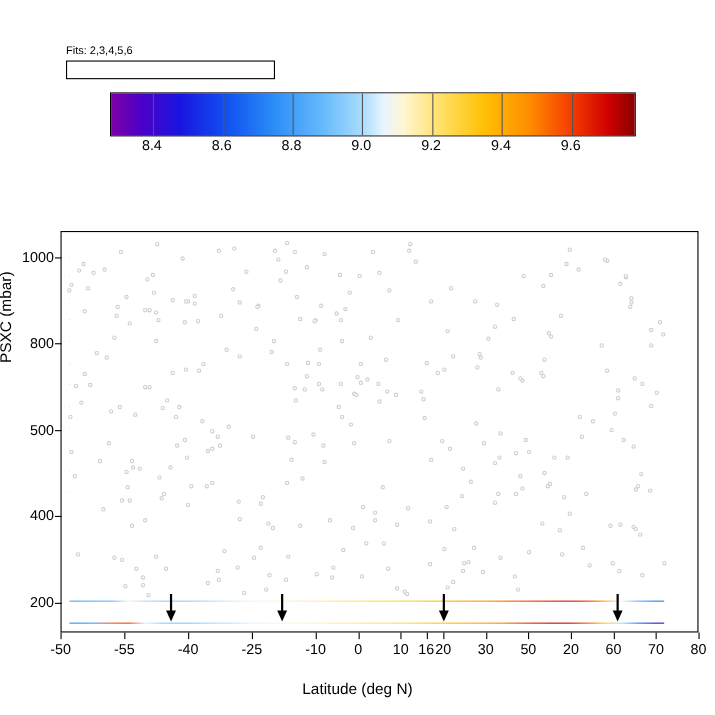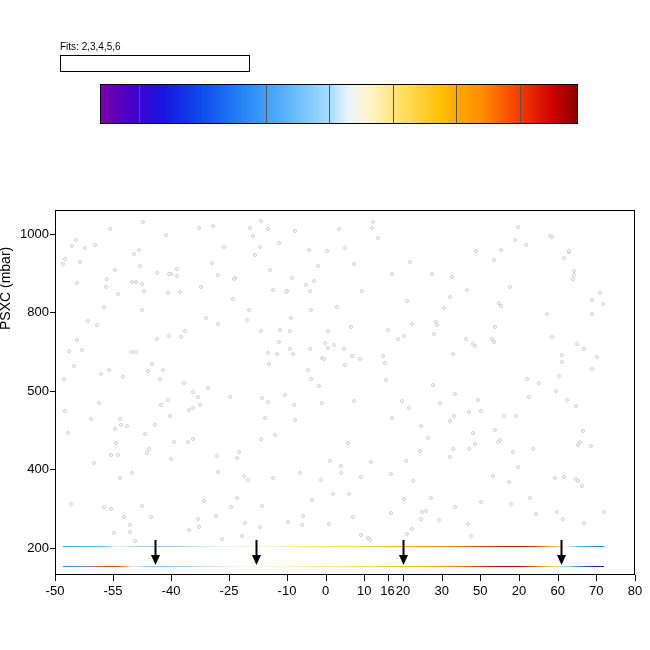--- a/index.html
+++ b/index.html
@@ -45,20 +45,29 @@
 
   <div class="abs" id="cbar">
     <div id="cbargrad" style="background: linear-gradient(to right, rgb(125, 0, 168) 0%, rgb(74, 0, 200) 6%, rgb(26, 20, 224) 13%, rgb(16, 80, 240) 22%, rgb(43, 140, 247) 31%, rgb(99, 184, 251) 40%, rgb(168, 220, 253) 48%, rgb(232, 244, 255) 52%, rgb(255, 246, 208) 56%, rgb(255, 224, 102) 63%, rgb(255, 193, 7) 71%, rgb(255, 140, 0) 80%, rgb(245, 59, 0) 88%, rgb(207, 0, 0) 95%, rgb(139, 0, 0) 100%);"></div>
   <div class="cbtick" style="left: 38.08px;"></div>
       <div class="cbtick" style="left: 101.547px;"></div>
       <div class="cbtick" style="left: 165.013px;"></div>
       <div class="cbtick" style="left: 228.48px;"></div>
       <div class="cbtick" style="left: 291.947px;"></div>
       <div class="cbtick" style="left: 355.413px;"></div>
       <div class="cbtick" style="left: 418.88px;"></div>
+    </div>
+  <div class="abs" id="cblabels">
+      <span style="left: 38.08px;">8.4</span>
+      <span style="left: 101.547px;">8.6</span>
+      <span style="left: 165.013px;">8.8</span>
+      <span style="left: 228.48px;">9.0</span>
+      <span style="left: 291.947px;">9.2</span>
+      <span style="left: 355.413px;">9.4</span>
+      <span style="left: 418.88px;">9.6</span>
     </div>
 
   <div class="abs" id="plot">
     <div id="plotinner">
         <div class="hband" style="left: 7.73333px; width: 541.333px; top: 356.366px; height: 1px; background: linear-gradient(to right, rgb(45, 142, 247) 1.43%, rgb(66, 158, 249) 4.29%, rgb(249, 93, 0) 7.14%, rgb(245, 59, 0) 10%, rgb(221, 240, 255) 12.86%, rgb(139, 205, 252) 15.71%, rgb(122, 196, 252) 18.57%, rgb(139, 205, 252) 21.43%, rgb(168, 220, 253) 24.29%, rgb(189, 228, 254) 27.14%, rgb(221, 240, 255) 30%, rgb(240, 245, 239) 32.86%, rgb(247, 245, 224) 35.71%, rgb(255, 246, 208) 38.57%, rgb(255, 242, 188) 41.43%, rgb(255, 238, 168) 44.29%, rgb(255, 233, 147) 47.14%, rgb(255, 229, 127) 50%, rgb(255, 225, 107) 52.86%, rgb(255, 220, 90) 55.71%, rgb(255, 210, 58) 58.57%, rgb(255, 199, 27) 61.43%, rgb(255, 187, 6) 64.29%, rgb(255, 171, 4) 67.14%, rgb(255, 156, 2) 70%, rgb(253, 126, 0) 72.86%, rgb(247, 72, 0) 75.71%, rgb(223, 25, 0) 78.57%, rgb(193, 0, 0) 81.43%, rgb(209, 3, 0) 84.29%, rgb(249, 93, 0) 87.14%, rgb(255, 205, 43) 90%, rgb(168, 220, 253) 92.86%, rgb(34, 120, 245) 95.71%, rgb(37, 15, 218) 98.57%);"></div>
         <div class="hband" style="left: 7.73333px; width: 541.333px; top: 335.565px; height: 1px; background: linear-gradient(to right, rgb(74, 164, 249) 1.43%, rgb(87, 174, 250) 4.29%, rgb(99, 184, 251) 7.14%, rgb(247, 245, 224) 10%, rgb(168, 220, 253) 12.86%, rgb(145, 208, 252) 15.71%, rgb(134, 202, 252) 18.57%, rgb(151, 211, 253) 21.43%, rgb(179, 224, 253) 24.29%, rgb(211, 236, 254) 27.14%, rgb(236, 244, 247) 30%, rgb(247, 245, 224) 32.86%, rgb(255, 246, 208) 35.71%, rgb(255, 240, 178) 38.57%, rgb(255, 236, 158) 41.43%, rgb(255, 231, 137) 44.29%, rgb(255, 227, 117) 47.14%, rgb(255, 223, 98) 50%, rgb(255, 218, 82) 52.86%, rgb(255, 210, 58) 55.71%, rgb(255, 202, 35) 58.57%, rgb(255, 191, 7) 61.43%, rgb(255, 175, 5) 64.29%, rgb(255, 160, 3) 67.14%, rgb(255, 144, 1) 70%, rgb(252, 113, 0) 72.86%, rgb(247, 79, 0) 75.71%, rgb(238, 48, 0) 78.57%, rgb(223, 25, 0) 81.43%, rgb(216, 14, 0) 84.29%, rgb(238, 48, 0) 87.14%, rgb(255, 171, 4) 90%, rgb(247, 245, 224) 92.86%, rgb(87, 174, 250) 95.71%, rgb(34, 120, 245) 98.57%);"></div>
         <div class="hband" style="left: 7.73333px; width: 541.333px; top: 315.941px; height: 1px; background: linear-gradient(to right, rgb(66, 158, 249) 1.43%, rgb(78, 168, 250) 4.29%, rgb(91, 177, 250) 7.14%, rgb(111, 190, 251) 10%, rgb(139, 205, 252) 12.86%, rgb(134, 202, 252) 15.71%, rgb(128, 199, 252) 18.57%, rgb(145, 208, 252) 21.43%, rgb(168, 220, 253) 24.29%, rgb(200, 232, 254) 27.14%, rgb(232, 244, 255) 30%, rgb(244, 245, 231) 32.86%, rgb(251, 246, 216) 35.71%, rgb(255, 242, 188) 38.57%, rgb(255, 238, 168) 41.43%, rgb(255, 233, 147) 44.29%, rgb(255, 229, 127) 47.14%, rgb(255, 225, 107) 50%, rgb(255, 220, 90) 52.86%, rgb(255, 212, 66) 55.71%, rgb(255, 205, 43) 58.57%, rgb(255, 197, 19) 61.43%, rgb(255, 187, 6) 64.29%, rgb(255, 171, 4) 67.14%, rgb(255, 160, 3) 70%, rgb(255, 148, 1) 72.86%, rgb(254, 133, 0) 75.71%, rgb(252, 120, 0) 78.57%, rgb(251, 106, 0) 81.43%, rgb(249, 93, 0) 84.29%, rgb(253, 126, 0) 87.14%, rgb(255, 171, 4) 90%, rgb(255, 218, 82) 92.86%, rgb(221, 240, 255) 95.71%, rgb(111, 190, 251) 98.57%);"></div>
         <div class="hband" style="left: 7.73333px; width: 541.333px; top: 296.317px; height: 1px; background: linear-gradient(to right, rgb(58, 151, 248) 1.43%, rgb(66, 158, 249) 4.29%, rgb(82, 171, 250) 7.14%, rgb(99, 184, 251) 10%, rgb(122, 196, 252) 12.86%, rgb(111, 190, 251) 15.71%, rgb(105, 187, 251) 18.57%, rgb(122, 196, 252) 21.43%, rgb(151, 211, 253) 24.29%, rgb(168, 220, 253) 27.14%, rgb(211, 236, 254) 30%, rgb(236, 244, 247) 32.86%, rgb(247, 245, 224) 35.71%, rgb(255, 246, 208) 38.57%, rgb(255, 240, 178) 41.43%, rgb(255, 236, 158) 44.29%, rgb(255, 231, 137) 47.14%, rgb(255, 227, 117) 50%, rgb(255, 223, 98) 52.86%, rgb(255, 218, 82) 55.71%, rgb(255, 210, 58) 58.57%, rgb(255, 202, 35) 61.43%, rgb(255, 194, 11) 64.29%, rgb(255, 183, 6) 67.14%, rgb(255, 171, 4) 70%, rgb(255, 160, 3) 72.86%, rgb(255, 152, 2) 75.71%, rgb(255, 144, 1) 78.57%, rgb(254, 133, 0) 81.43%, rgb(253, 126, 0) 84.29%, rgb(255, 144, 1) 87.14%, rgb(255, 171, 4) 90%, rgb(255, 205, 43) 92.86%, rgb(255, 240, 178) 95.71%, rgb(168, 220, 253) 98.57%);"></div>
         <div class="hband" style="left: 7.73333px; width: 541.333px; top: 276.694px; height: 1px; background: linear-gradient(to right, rgb(34, 120, 245) 1.43%, rgb(38, 129, 246) 4.29%, rgb(49, 145, 247) 7.14%, rgb(66, 158, 249) 10%, rgb(87, 174, 250) 12.86%, rgb(91, 177, 250) 15.71%, rgb(95, 181, 251) 18.57%, rgb(111, 190, 251) 21.43%, rgb(134, 202, 252) 24.29%, rgb(157, 214, 253) 27.14%, rgb(189, 228, 254) 30%, rgb(221, 240, 255) 32.86%, rgb(240, 245, 239) 35.71%, rgb(251, 246, 216) 38.57%, rgb(255, 244, 198) 41.43%, rgb(255, 240, 178) 44.29%, rgb(255, 236, 158) 47.14%, rgb(255, 231, 137) 50%, rgb(255, 227, 117) 52.86%, rgb(255, 223, 98) 55.71%, rgb(255, 215, 74) 58.57%, rgb(255, 207, 51) 61.43%, rgb(255, 199, 27) 64.29%, rgb(255, 191, 7) 67.14%, rgb(255, 179, 5) 70%, rgb(255, 167, 4) 72.86%, rgb(255, 156, 2) 75.71%, rgb(255, 148, 1) 78.57%, rgb(245, 59, 0) 81.43%, rgb(223, 25, 0) 84.29%, rgb(249, 93, 0) 87.14%, rgb(255, 164, 3) 90%, rgb(255, 199, 27) 92.86%, rgb(255, 229, 127) 95.71%, rgb(240, 245, 239) 98.57%);"></div>
         <div class="hband" style="left: 7.73333px; width: 541.333px; top: 257.07px; height: 1px; background: linear-gradient(to right, rgb(26, 102, 243) 1.43%, rgb(30, 111, 244) 4.29%, rgb(38, 129, 246) 7.14%, rgb(49, 145, 247) 10%, rgb(74, 164, 249) 12.86%, rgb(82, 171, 250) 15.71%, rgb(91, 177, 250) 18.57%, rgb(105, 187, 251) 21.43%, rgb(128, 199, 252) 24.29%, rgb(151, 211, 253) 27.14%, rgb(179, 224, 253) 30%, rgb(211, 236, 254) 32.86%, rgb(236, 244, 247) 35.71%, rgb(247, 245, 224) 38.57%, rgb(255, 246, 208) 41.43%, rgb(255, 242, 188) 44.29%, rgb(255, 238, 168) 47.14%, rgb(255, 233, 147) 50%, rgb(255, 229, 127) 52.86%, rgb(255, 225, 107) 55.71%, rgb(255, 218, 82) 58.57%, rgb(255, 210, 58) 61.43%, rgb(255, 202, 35) 64.29%, rgb(255, 194, 11) 67.14%, rgb(255, 183, 6) 70%, rgb(255, 171, 4) 72.86%, rgb(255, 160, 3) 75.71%, rgb(255, 152, 2) 78.57%, rgb(209, 3, 0) 81.43%, rgb(175, 0, 0) 84.29%, rgb(247, 72, 0) 87.14%, rgb(255, 156, 2) 90%, rgb(255, 194, 11) 92.86%, rgb(255, 225, 107) 95.71%, rgb(247, 245, 224) 98.57%);"></div>
@@ -464,20 +473,21 @@
         <div class="dot" style="left: 192.579px; top: 15.5517px;"></div>
         <div class="dot" style="left: 521.226px; top: 269.062px;"></div>
         <div class="dot" style="left: 335.002px; top: 206.173px;"></div>
         <div class="dot" style="left: 379.78px; top: 112.649px;"></div>
         <div class="dot" style="left: 409.6px; top: 77.732px;"></div>
       </div>
     <div id="plotbox"></div>
   </div>
 
   <div class="abs" id="ylabel">PSXC (mbar)</div>
+  <div class="abs" id="xlabel">Latitude (deg N)</div>
 
 <div class="ytick" style="left: 9px; top: 539.527px;">200</div>
     <div class="ytmark" style="left: 50px; top: 547.527px;"></div>
     <div class="ytick" style="left: 9px; top: 461.032px;">400</div>
     <div class="ytmark" style="left: 50px; top: 469.032px;"></div>
     <div class="ytick" style="left: 9px; top: 382.538px;">500</div>
     <div class="ytmark" style="left: 50px; top: 390.538px;"></div>
     <div class="ytick" style="left: 9px; top: 304.043px;">800</div>
     <div class="ytmark" style="left: 50px; top: 312.043px;"></div>
     <div class="ytick" style="left: 9px; top: 225.548px;">1000</div>

